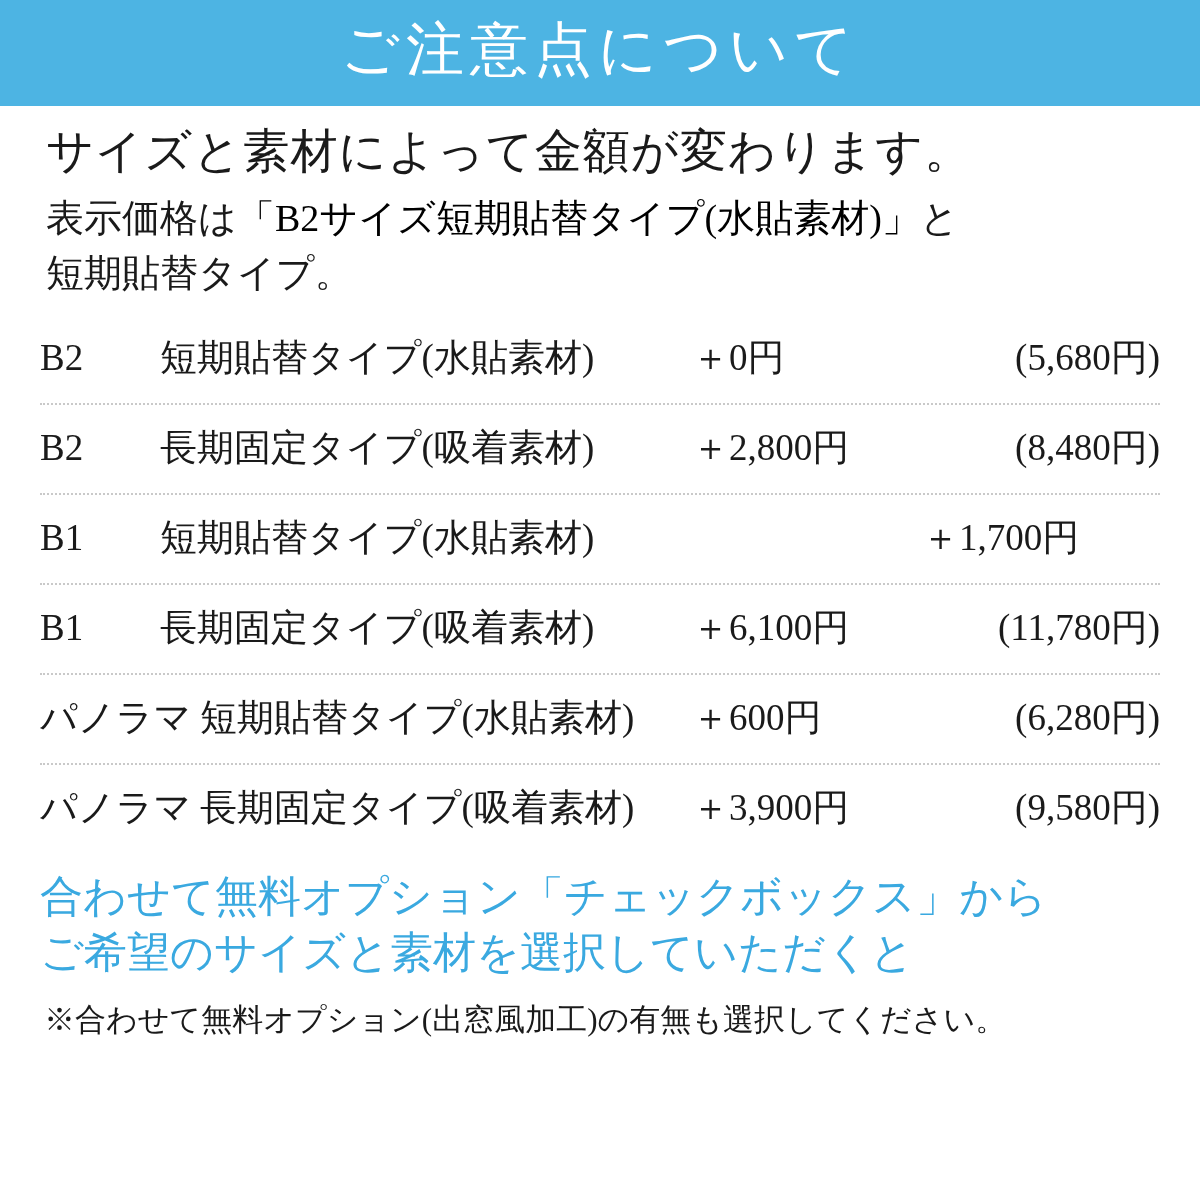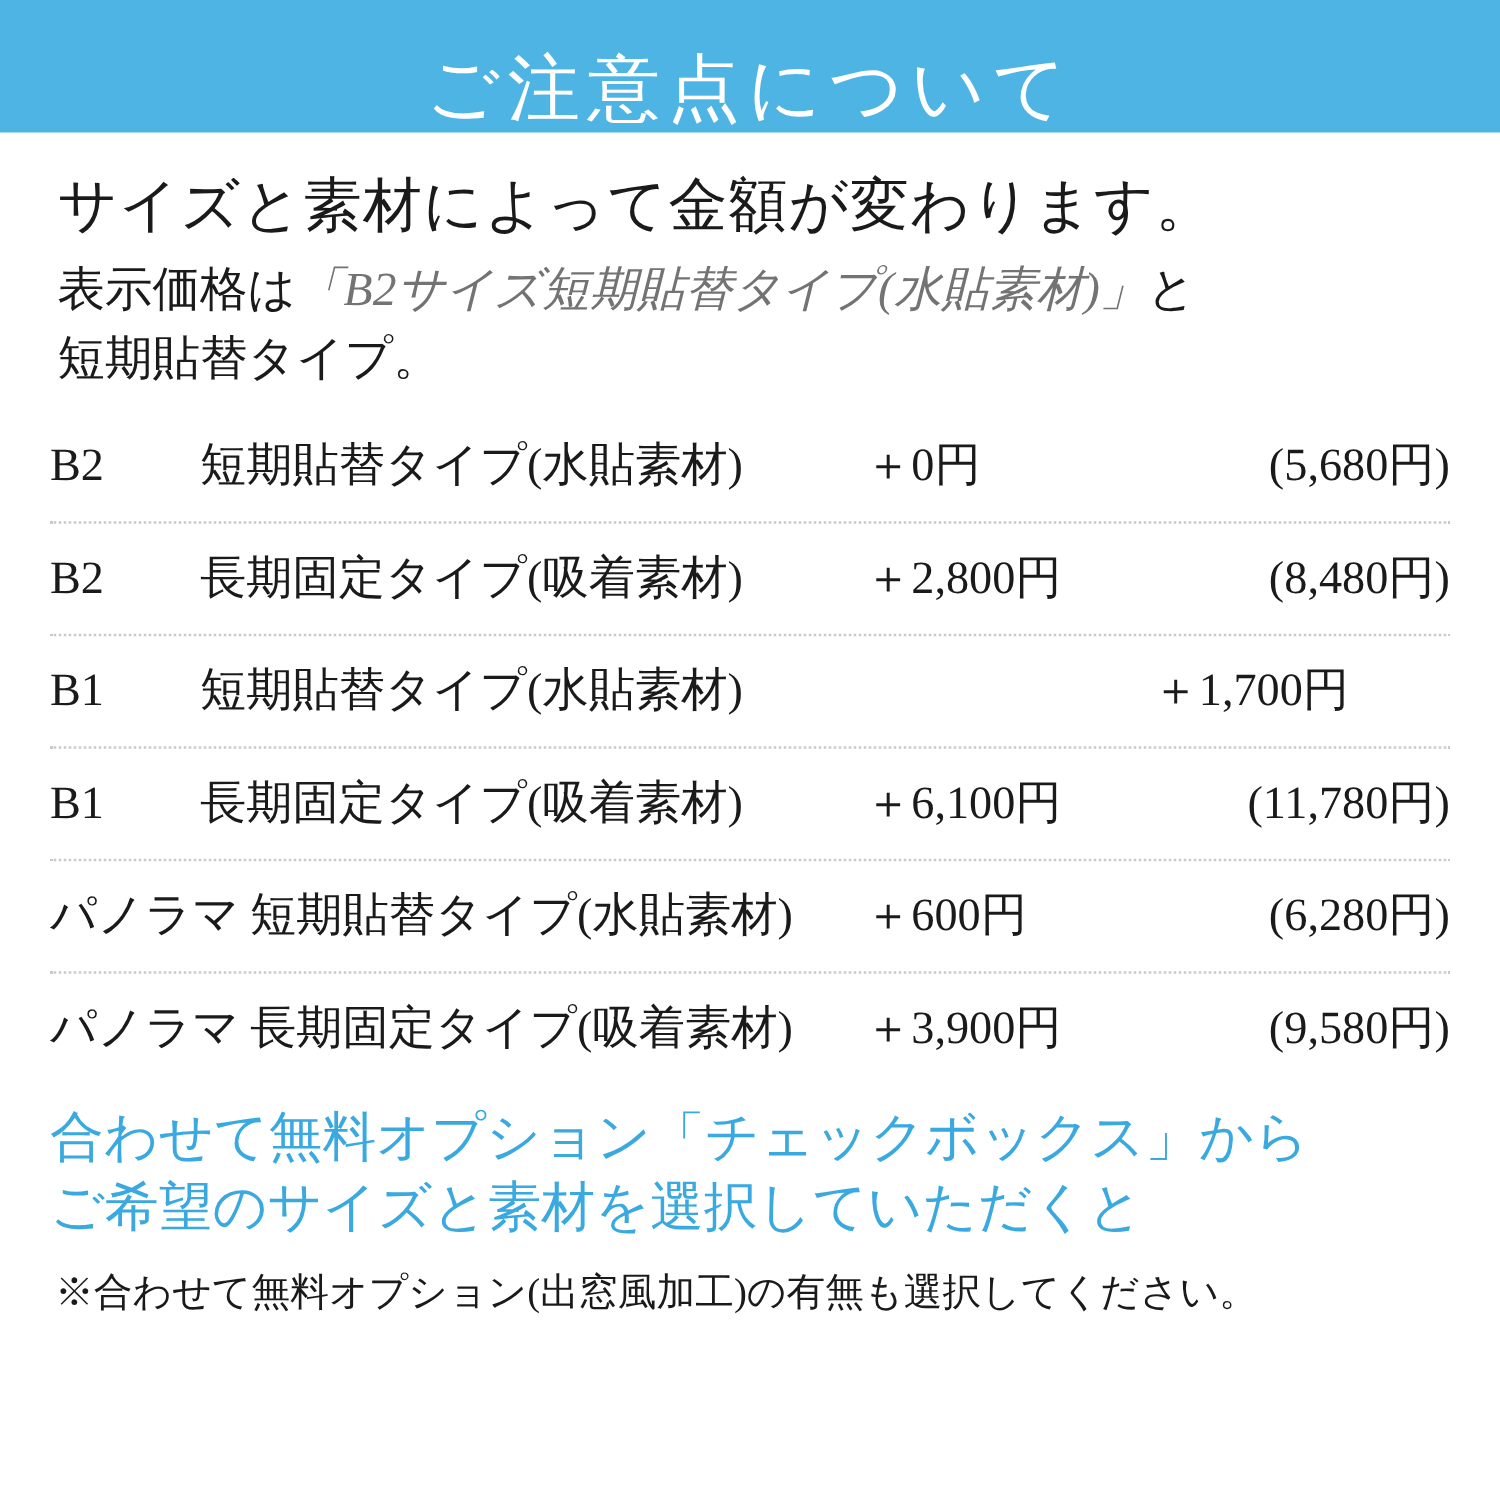--- a/index.html
+++ b/index.html
@@ -19,53 +19,52 @@
     height: 1200px;
     box-sizing: border-box;
   }
 
   
   .banner {
     width: 1200px;
     height: 106px;
     background: #4db4e3;
     display: flex;
-    align-items: flex-end;
+    align-items: center;
     justify-content: center;
   }
   .banner-title {
     color: #ffffff;
     font-size: 58px;
     letter-spacing: 6px;
     font-family: "Liberation Serif", "DejaVu Serif", serif;
     font-weight: 400;
     line-height: 1;
     padding-bottom: 6px;
   }
 
   
   .intro {
-    padding: 30px 46px 0 46px;
+    padding: 16px 46px 0 46px;
   }
   .intro-head {
     font-size: 47px;
     color: #1a1a1a;
     letter-spacing: 1px;
     line-height: 1.25;
     white-space: nowrap;
   }
   .intro-sub {
     margin-top: 10px;
     font-size: 38px;
     color: #1a1a1a;
     line-height: 1.45;
   }
   .intro-sub .hl {
-    color: #737373;
-    font-style: italic;
+    color: #000000;
   }
 
   
   .table {
     margin: 14px 40px 0 40px;
     width: 1120px;
   }
   .row {
     display: flex;
     align-items: baseline;

